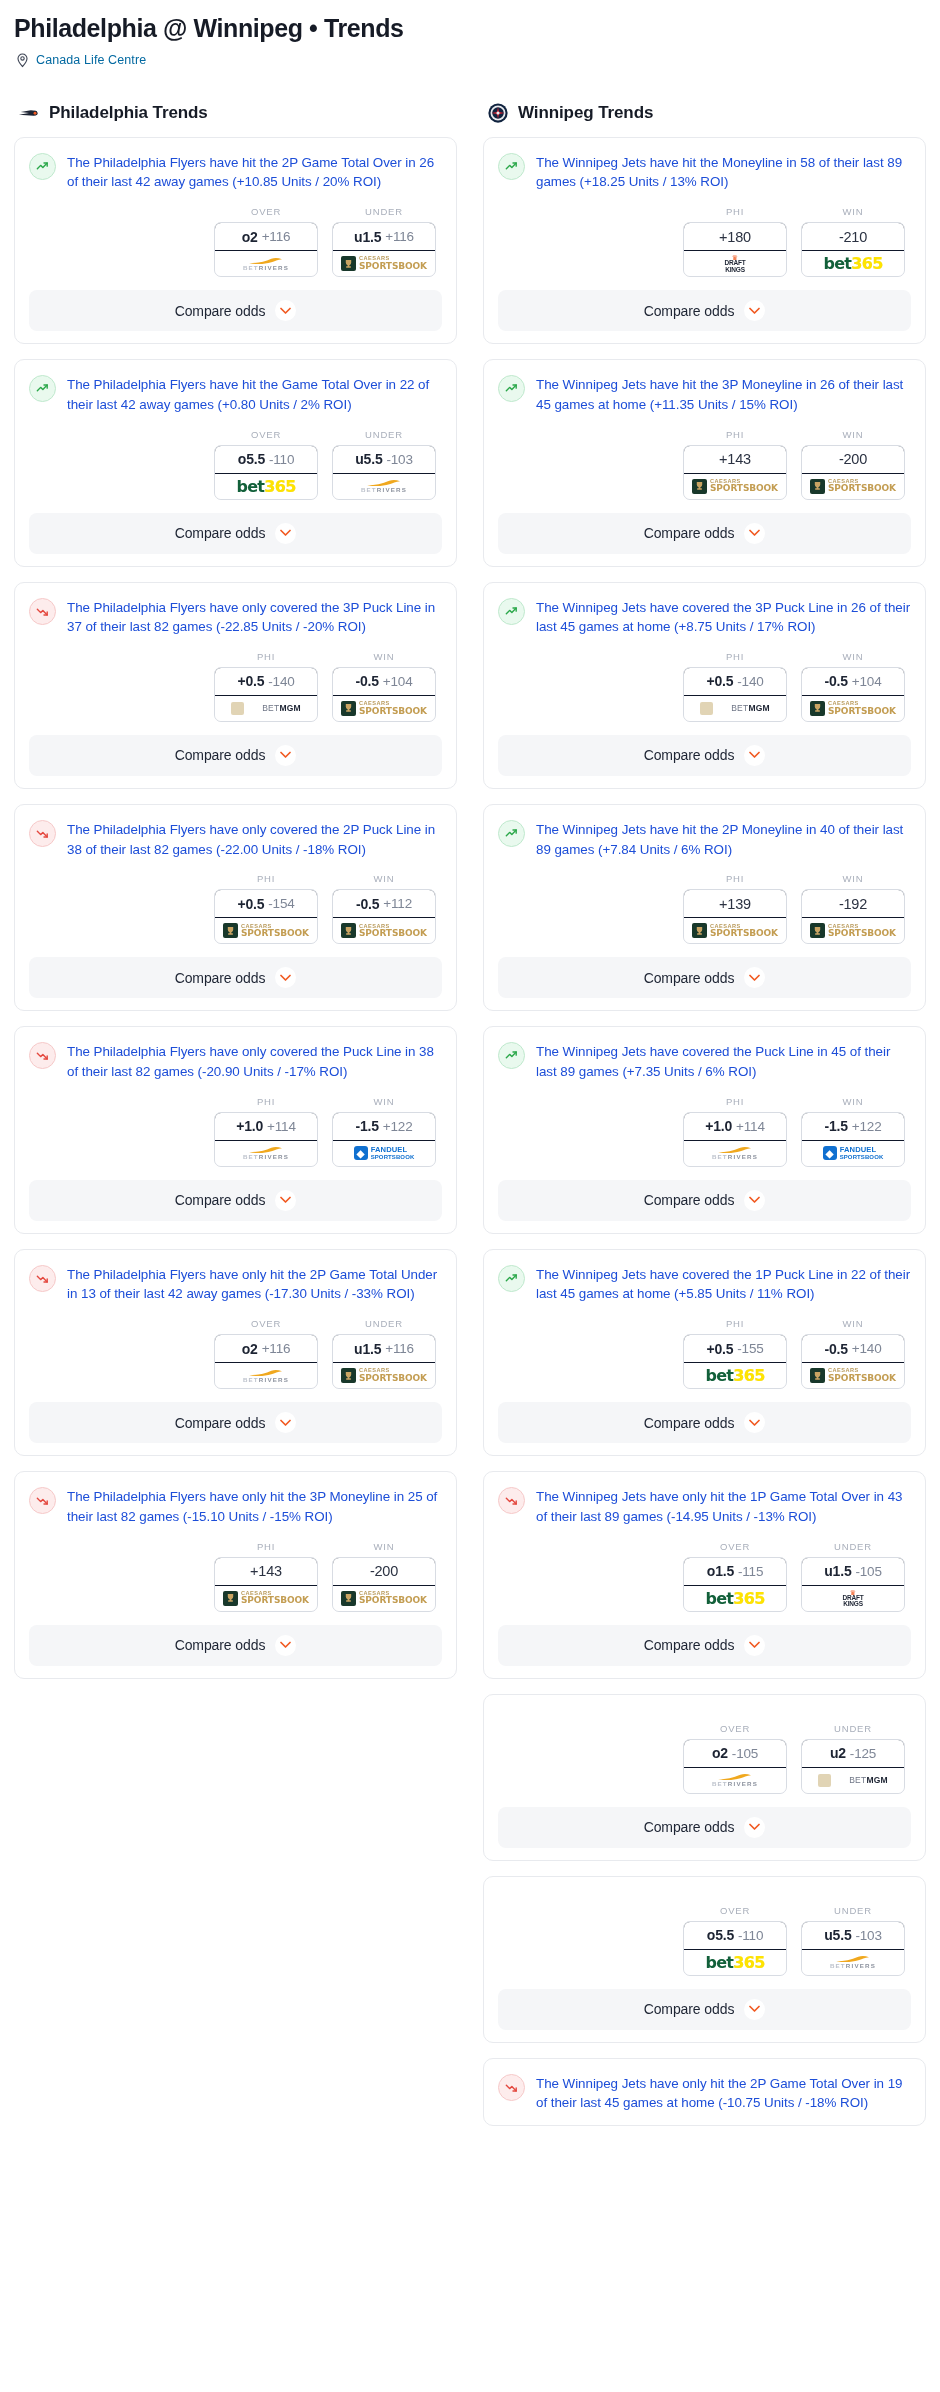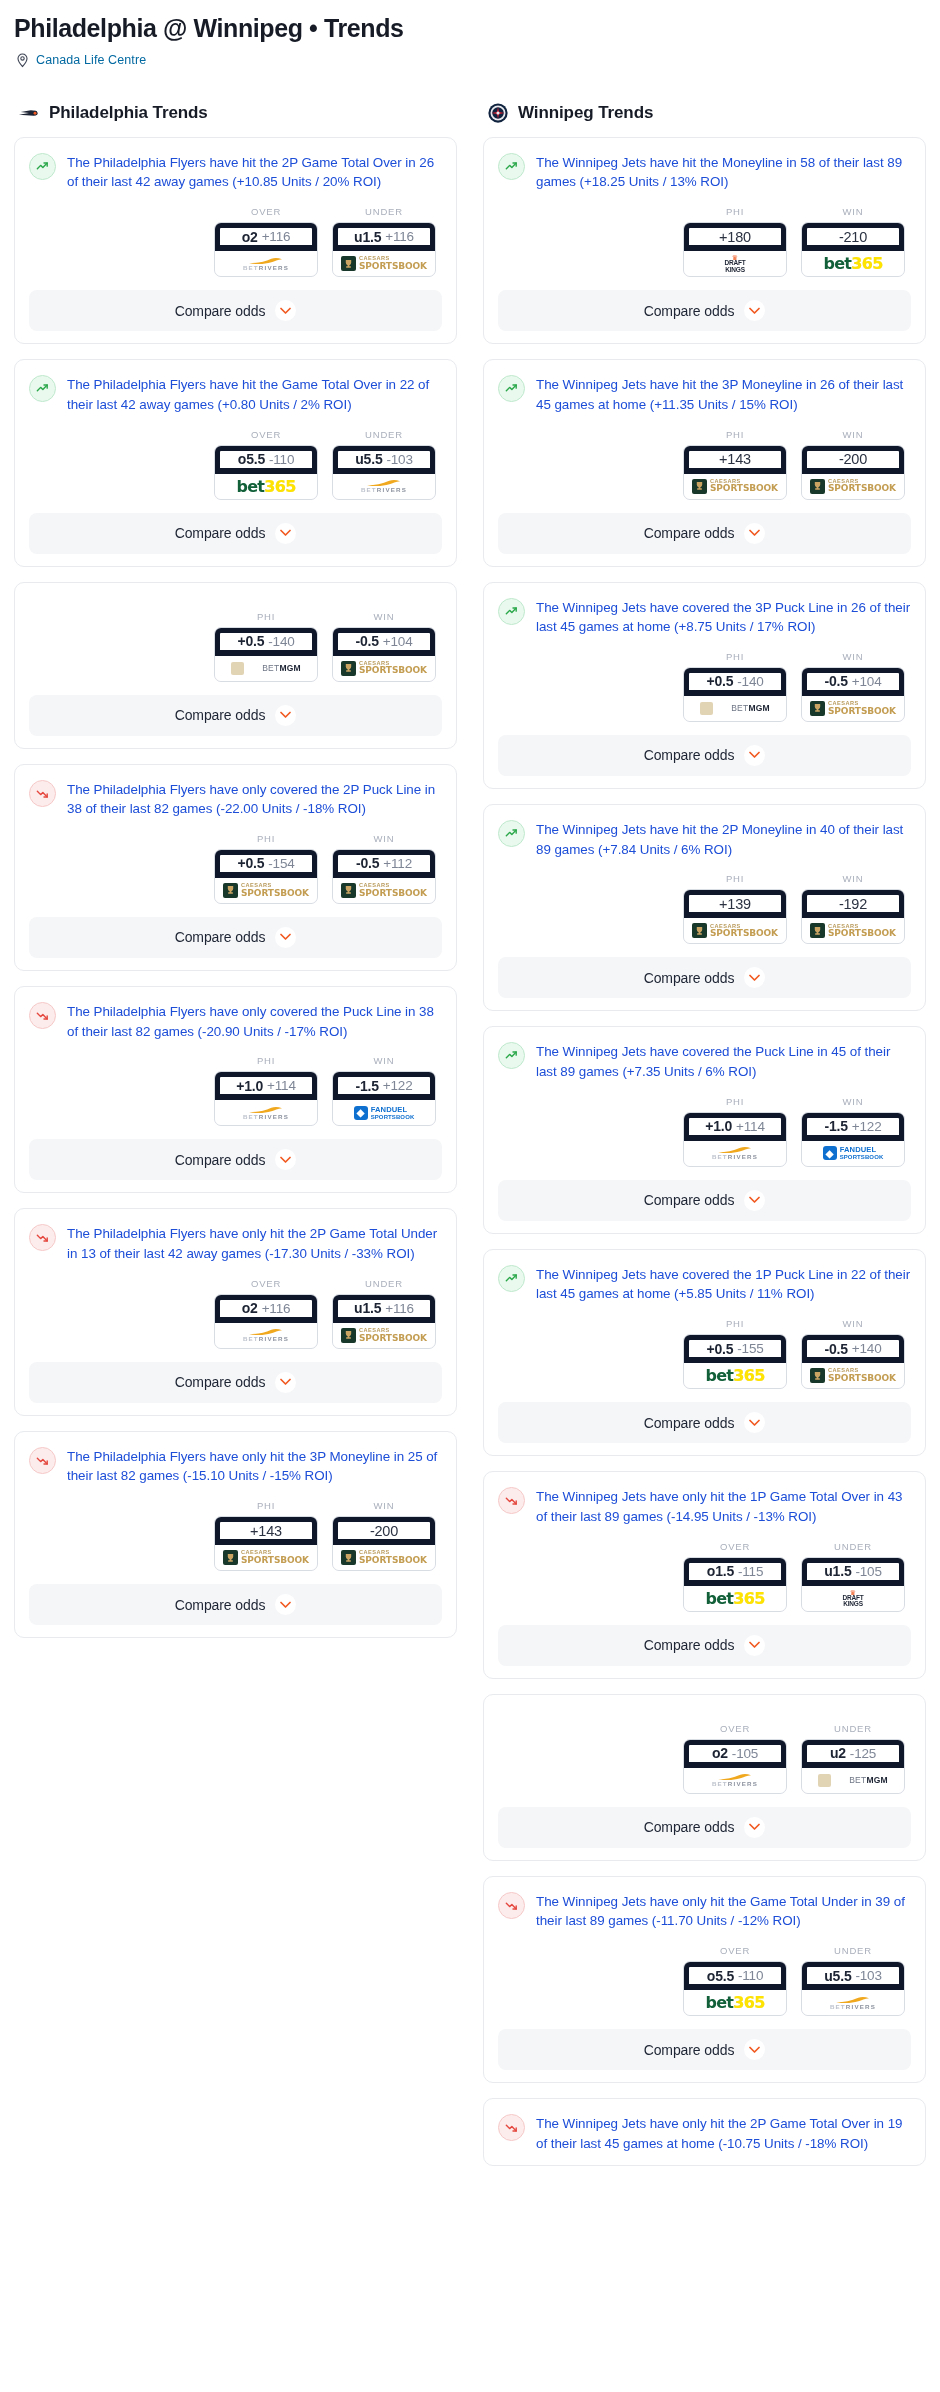--- a/index.html
+++ b/index.html
@@ -102,21 +102,21 @@
     margin-bottom: 5px;
     text-transform: uppercase;
   }
   .odds-box {
     border: 1px solid #d8dce3;
     border-radius: 7px;
     overflow: hidden;
     background: #fff;
   }
   .odds-price {
-    border: 6px solid #0f172a;
+    border: 1px solid #0f172a;
     border-radius: 7px 7px 0 0;
     margin: -1px -1px 0 -1px;
     height: 29px;
     display: flex;
     align-items: center;
     justify-content: center;
     gap: 4px;
     background: #fff;
   }
   .odds-price .v-main { font-size: 14px; font-weight: 700; color: #1d2433; letter-spacing: -0.2px; }
@@ -333,20 +333,29 @@
           <div class="compare">
             <span class="lbl">Compare odds</span>
             <span class="chev">
               <svg width="11" height="8" viewBox="0 0 11 8">
                 <path d="M1 1.5 L5.5 6 L10 1.5" fill="none" stroke="#f15a22" stroke-width="1.7" stroke-linecap="round" stroke-linejoin="round"></path>
               </svg>
             </span>
           </div>
         </div>
         <div class="trend-card">
+          <div class="trend-top">
+            <span class="trend-icon down">
+              <svg width="15" height="15" viewBox="0 0 16 16">
+                <path d="M2.5 5.5 L6 9.2 L8.4 7 L13 11.8" fill="none" stroke="#e4483f" stroke-width="1.5" stroke-linecap="round" stroke-linejoin="round"></path>
+                <path d="M9.6 11.8 L13 11.8 L13 8.4" fill="none" stroke="#e4483f" stroke-width="1.5" stroke-linecap="round" stroke-linejoin="round"></path>
+              </svg>
+            </span>
+            <span class="trend-text">The Philadelphia Flyers have only covered the 3P Puck Line in 37 of their last 82 games (-22.85 Units / -20% ROI)</span>
+          </div>
           <div class="odds-row">
             <div class="odds-cell">
               <div class="odds-label">PHI</div>
               <div class="odds-box">
                 <div class="odds-price">
                   <span class="v-main">+0.5</span>
                   <span class="v-sub">-140</span>
                 </div>
                 <div class="odds-book">
                   <span class="bk bk-betmgm">
@@ -1082,29 +1091,20 @@
           <div class="compare">
             <span class="lbl">Compare odds</span>
             <span class="chev">
               <svg width="11" height="8" viewBox="0 0 11 8">
                 <path d="M1 1.5 L5.5 6 L10 1.5" fill="none" stroke="#f15a22" stroke-width="1.7" stroke-linecap="round" stroke-linejoin="round"></path>
               </svg>
             </span>
           </div>
         </div>
         <div class="trend-card">
-          <div class="trend-top">
-            <span class="trend-icon down">
-              <svg width="15" height="15" viewBox="0 0 16 16">
-                <path d="M2.5 5.5 L6 9.2 L8.4 7 L13 11.8" fill="none" stroke="#e4483f" stroke-width="1.5" stroke-linecap="round" stroke-linejoin="round"></path>
-                <path d="M9.6 11.8 L13 11.8 L13 8.4" fill="none" stroke="#e4483f" stroke-width="1.5" stroke-linecap="round" stroke-linejoin="round"></path>
-              </svg>
-            </span>
-            <span class="trend-text">The Winnipeg Jets have only hit the Game Total Under in 39 of their last 89 games (-11.70 Units / -12% ROI)</span>
-          </div>
           <div class="odds-row">
             <div class="odds-cell">
               <div class="odds-label">OVER</div>
               <div class="odds-box">
                 <div class="odds-price">
                   <span class="v-main">o5.5</span>
                   <span class="v-sub">-110</span>
                 </div>
                 <div class="odds-book">
                   <span class="bk bk-bet365">

